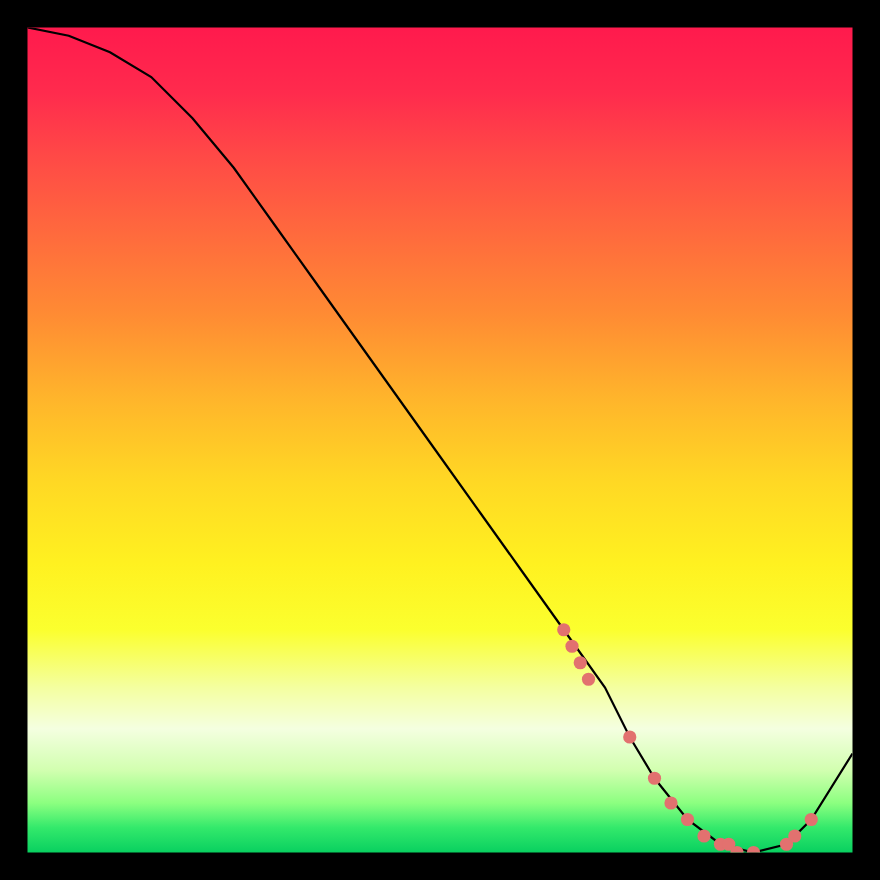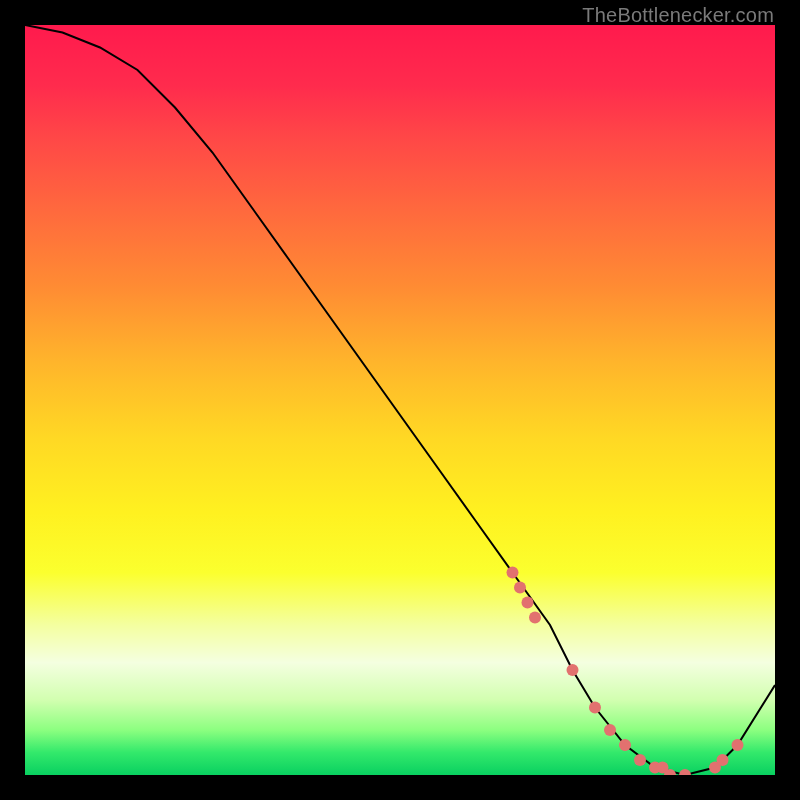--- a/index.html
+++ b/index.html
@@ -56,21 +56,20 @@
     left: 0;
     top: 0;
     width: 750px;
     height: 750px;
   }
 </style>
 </head>
 <body>
 
 <div class="frame">
-  <div class="watermark">TheBottlenecker.com</div>
 
   <div class="plot">
     <svg class="curve" viewBox="0 0 750 750" preserveAspectRatio="none">
       <path id="curve-path" fill="none" stroke="#000000" stroke-width="2" d="M0.0 0.0 L37.5 7.5 L75.0 22.5 L112.5 45.0 L150.0 82.5 L187.5 127.5 L225.0 180.0 L262.5 232.5 L300.0 285.0 L337.5 337.5 L375.0 390.0 L412.5 442.5 L450.0 495.0 L487.5 547.5 L525.0 600.0 L547.5 645.0 L570.0 682.5 L600.0 720.0 L630.0 742.5 L660.0 750.0 L690.0 742.5 L712.5 720.0 L750.0 660.0"></path>
       <g id="marker-group">
           <circle cx="487.5" cy="547.5" r="6" fill="#e2716f"></circle>
           <circle cx="495.0" cy="562.5" r="6" fill="#e2716f"></circle>
           <circle cx="502.5" cy="577.5" r="6" fill="#e2716f"></circle>
           <circle cx="510.0" cy="592.5" r="6" fill="#e2716f"></circle>
           <circle cx="547.5" cy="645.0" r="6" fill="#e2716f"></circle>

